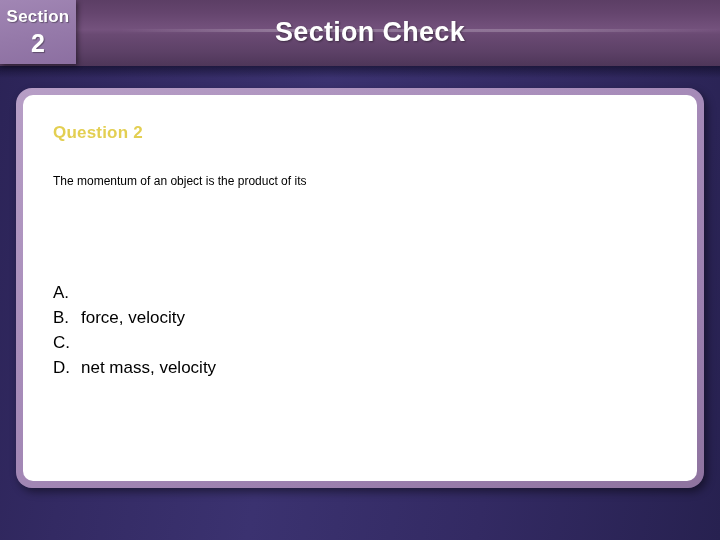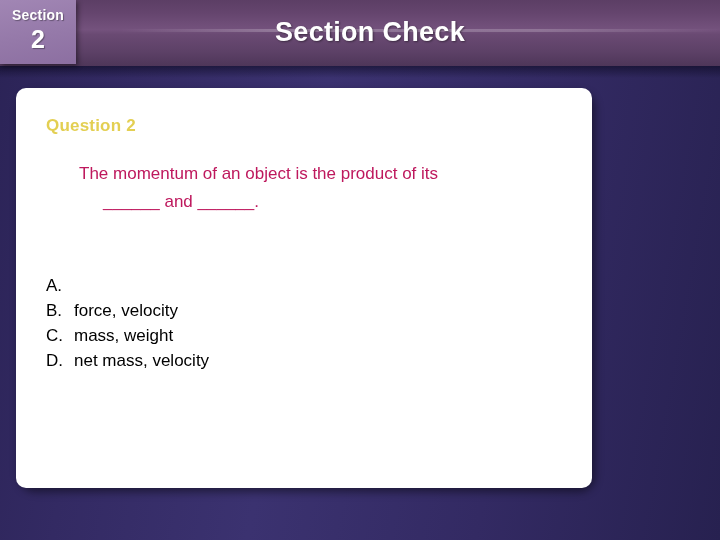--- a/index.html
+++ b/index.html
@@ -55,21 +55,21 @@
     position: absolute;
     left: 0; top: 0;
     width: 76px; height: 64px;
     background: linear-gradient(170deg, #a186b4 0%, #9579a9 55%, #8c6fa1 100%);
     box-shadow: 2px 2px 5px rgba(0,0,0,.45);
     text-align: center;
     color: #ffffff;
   }
   #section-tab .sec-word {
     display: block;
-    font-size: 14px;
+    font-size: 17px;
     font-weight: bold;
     letter-spacing: .2px;
     margin-top: 7px;
     text-shadow: 1px 1px 1px rgba(0,0,0,.35);
   }
   #section-tab .sec-num {
     display: block;
     font-size: 25px;
     font-weight: bold;
     line-height: 30px;
@@ -86,25 +86,25 @@
     font-weight: bold;
     color: #ffffff;
     letter-spacing: .3px;
     text-shadow: 1px 1px 2px rgba(0,0,0,.4);
   }
 
   
   #panel-outer {
     position: absolute;
     left: 16px; top: 88px;
-    width: 576px; height: 400px;
+    width: 688px; height: 400px;
     border-radius: 16px;
     background: linear-gradient(155deg, #b79ec6 0%, #a98ebb 35%, #9b7fae 75%, #8e739f 100%);
     box-shadow: 3px 4px 9px rgba(0,0,0,.45);
-    padding: 0;
+    padding: 7px;
     box-sizing: border-box;
   }
   #panel {
     position: relative;
     width: 100%; height: 100%;
     border-radius: 10px;
     background: #ffffff;
     box-sizing: border-box;
     overflow: hidden;
   }
@@ -114,24 +114,23 @@
     left: 30px; top: 28px;
     font-size: 17px;
     font-weight: bold;
     color: #e3cf52;
     letter-spacing: .2px;
   }
   #question-text {
     position: absolute;
     left: 30px; top: 72px;
     width: 600px;
-    font-size: 17px;
-    color: #be185d;
+    font-size: 12px;
+    color: #000000;
     line-height: 28px;
-    margin-left: 33px;
   }
   #question-text .ln2 {
     display: block;
     text-indent: 24px;
   }
 
   #choices {
     position: absolute;
     left: 30px; top: 185px;
     font-size: 17px;
@@ -170,34 +169,32 @@
 
   <div id="slide-title">Section Check</div>
 
   <div id="panel-outer">
     <div id="panel">
 
       <div id="question-label">Question 2</div>
 
       <div id="question-text">
         <span class="ln1">The momentum of an object is the product of its</span>
-        <span class="ln2">______ and ______.</span>
       </div>
 
       <div id="choices">
         <div class="choice">
           <span class="letter">A.</span>
         </div>
         <div class="choice">
           <span class="letter">B.</span>
           <span class="ctext">force, velocity</span>
         </div>
         <div class="choice">
           <span class="letter">C.</span>
-          <span class="ctext">mass, weight</span>
         </div>
         <div class="choice">
           <span class="letter">D.</span>
           <span class="ctext">net mass, velocity</span>
         </div>
       </div>
 
     </div>
   </div>
 

